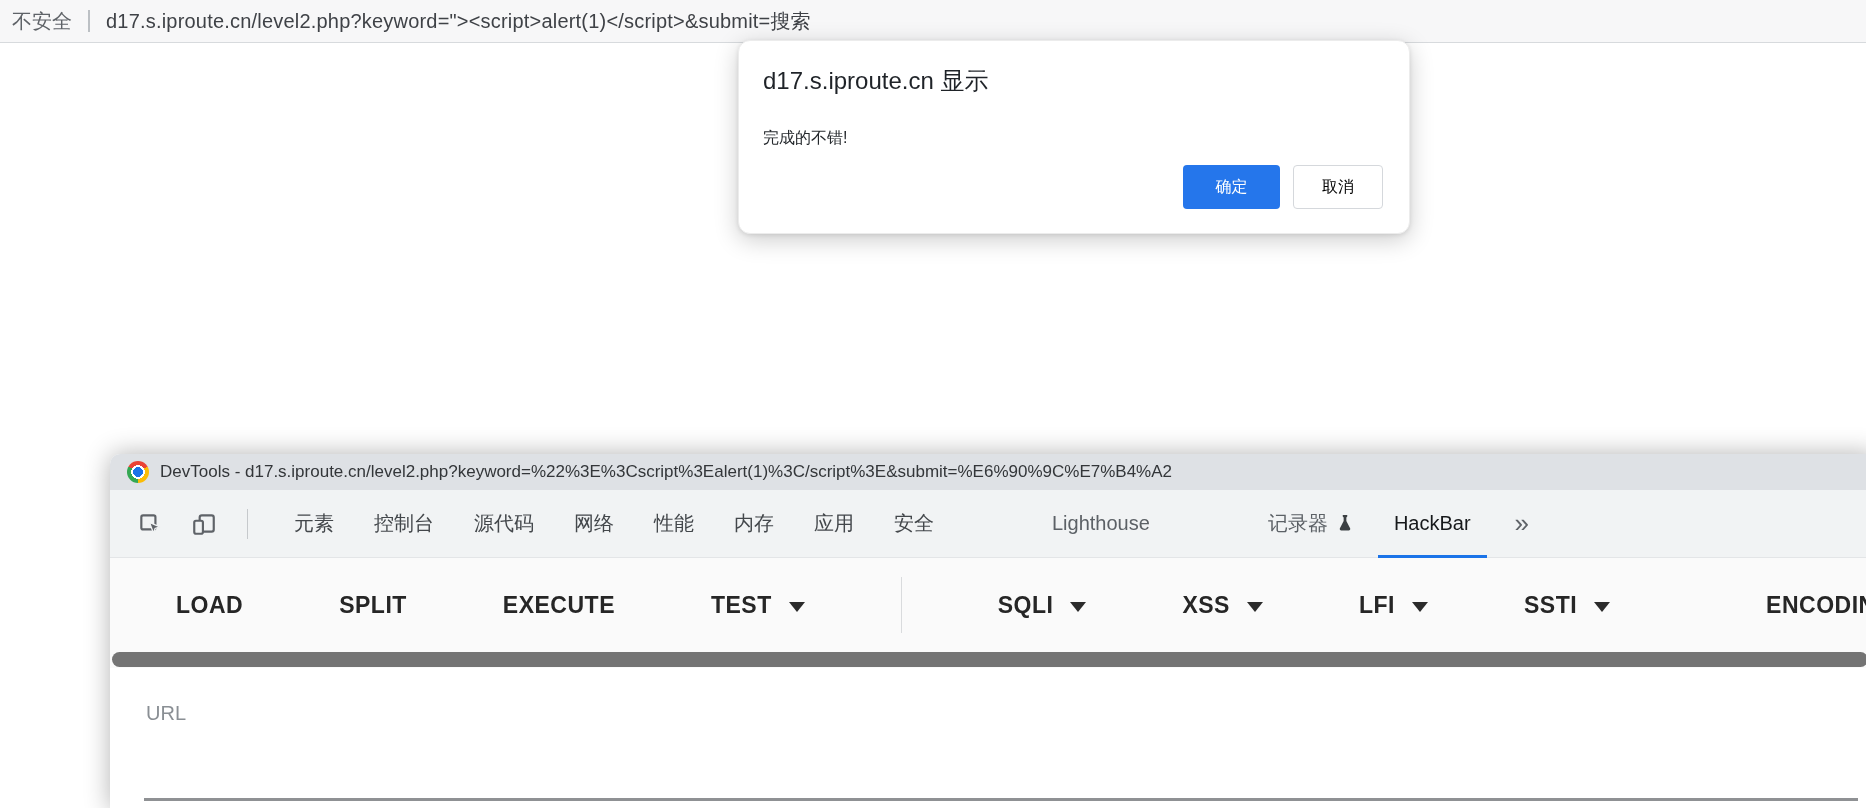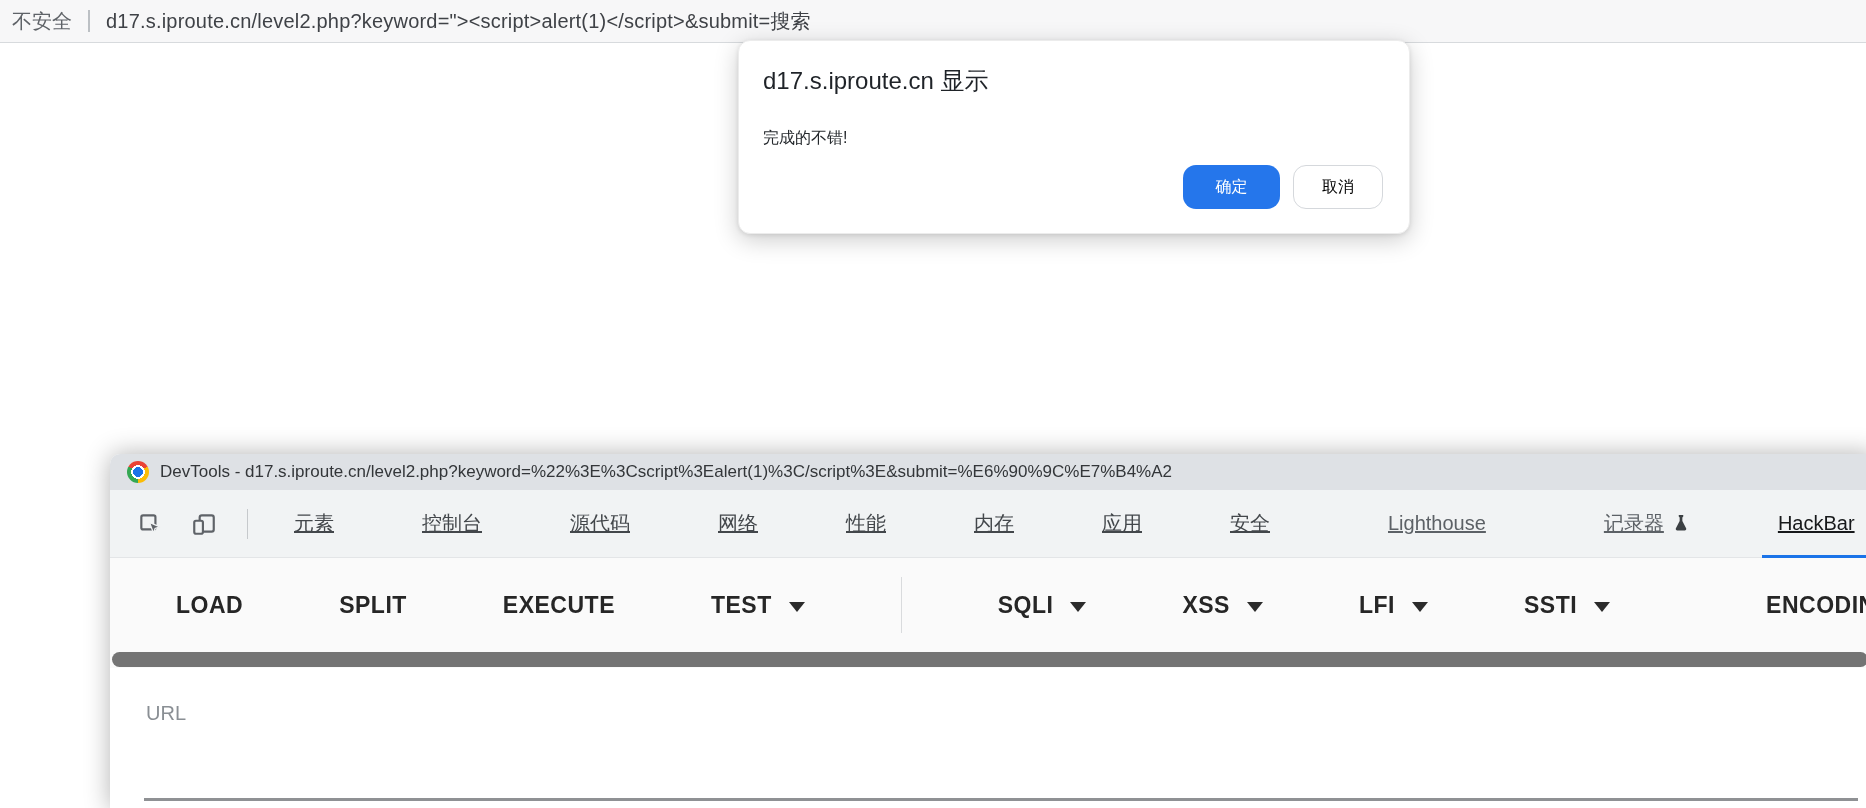--- a/index.html
+++ b/index.html
@@ -15,21 +15,21 @@
   .top-bar .bar-sep { width:2px; height:22px; background:#bcc0c4; margin:0 16px; flex:none; }
   .top-bar .url { font-size:20px; color:#3f4247; letter-spacing:0.2px; }
 
   
   .dialog { position:absolute; left:738px; top:40px; width:672px; height:194px;
     background:#fff; border:1px solid #ececec; border-radius:12px;
     box-shadow:0 6px 24px rgba(0,0,0,0.20), 0 1px 4px rgba(0,0,0,0.10); z-index:5; }
   .dlg-title { margin:26px 26px 0 24px; font-size:24px; line-height:28px; color:#1f2328; }
   .dlg-msg { margin:32px 26px 0 24px; font-size:16px; line-height:22px; color:#24282c; }
   .dlg-actions { position:absolute; right:26px; bottom:24px; display:flex; gap:13px; }
-  .btn { height:44px; border-radius:13px; font-size:16px; cursor:pointer;
+  .btn { height:44px; border-radius:4px; font-size:16px; cursor:pointer;
     font-family:inherit; display:flex; align-items:center; justify-content:center; }
   .btn-primary { width:97px; background:#2576eb; color:#fff; border:none; }
   .btn-secondary { width:90px; background:#fff; color:#000000; border:1px solid #d5d8dc; }
 
   
   .devtools { position:absolute; left:110px; top:454px; width:1766px; height:356px;
     background:#fff; border-radius:10px 0 0 0; overflow:hidden;
     box-shadow:0 0 26px rgba(0,0,0,0.30); }
   .dt-titlebar { height:36px; background:#dee1e5; display:flex; align-items:center;
     padding-left:17px; gap:11px; white-space:nowrap; }
@@ -38,22 +38,22 @@
       radial-gradient(circle at 50% 50%, #1a73e8 0 31%, #ffffff 31% 44%, rgba(0,0,0,0) 44%),
       conic-gradient(from 60deg, #fbbc05 0 120deg, #34a853 0 240deg, #ea4335 0 360deg); }
   .dt-title { font-size:17px; color:#333639; }
 
   .dt-tabs { height:68px; background:#f1f3f4; border-bottom:1px solid #e3e5e7;
     display:flex; align-items:center; padding-left:27px; white-space:nowrap; }
   .dt-icon { width:26px; height:26px; flex:none; display:flex; align-items:center; cursor:pointer; }
   .dt-icon + .dt-icon { margin-left:28px; }
   .dt-vsep { width:1px; height:30px; background:#c6c9cc; margin:0 46px 0 30px; flex:none; }
   .dt-tab { font-size:20px; color:#43474b; height:68px; display:flex; align-items:center;
-    position:relative; cursor:pointer; flex:none;text-decoration:underline; }
-  .dt-tab + .dt-tab { margin-left:88px; }
+    position:relative; cursor:pointer; flex:none; }
+  .dt-tab + .dt-tab { margin-left:40px; }
   .dt-tab.dim { color:#5c6166; }
   .dt-tab.ml30 { margin-left:118px; }
   .dt-tab.active { color:#17191b; }
   .dt-tab.active::after { content:""; position:absolute; left:-16px; right:-16px; bottom:0;
     height:3px; background:#1a73e8; }
   .dt-tab .flask { margin-left:8px; }
   .dt-more { font-size:26px; color:#5f6368; margin-left:44px; cursor:pointer; }
 
   .hackbar { height:94px; background:#fafafa; display:flex; align-items:center;
     padding-left:66px; white-space:nowrap; overflow:hidden; }

